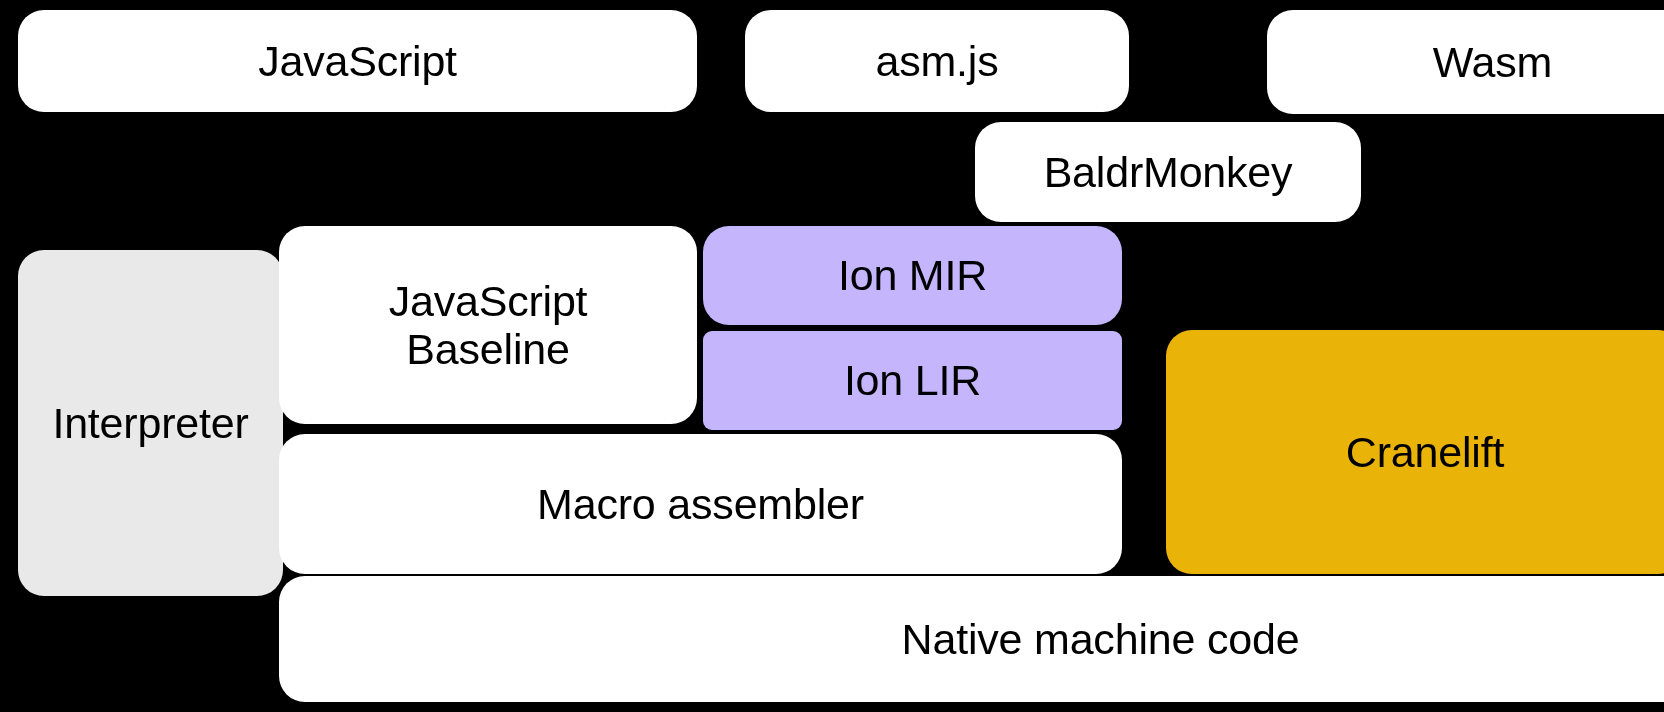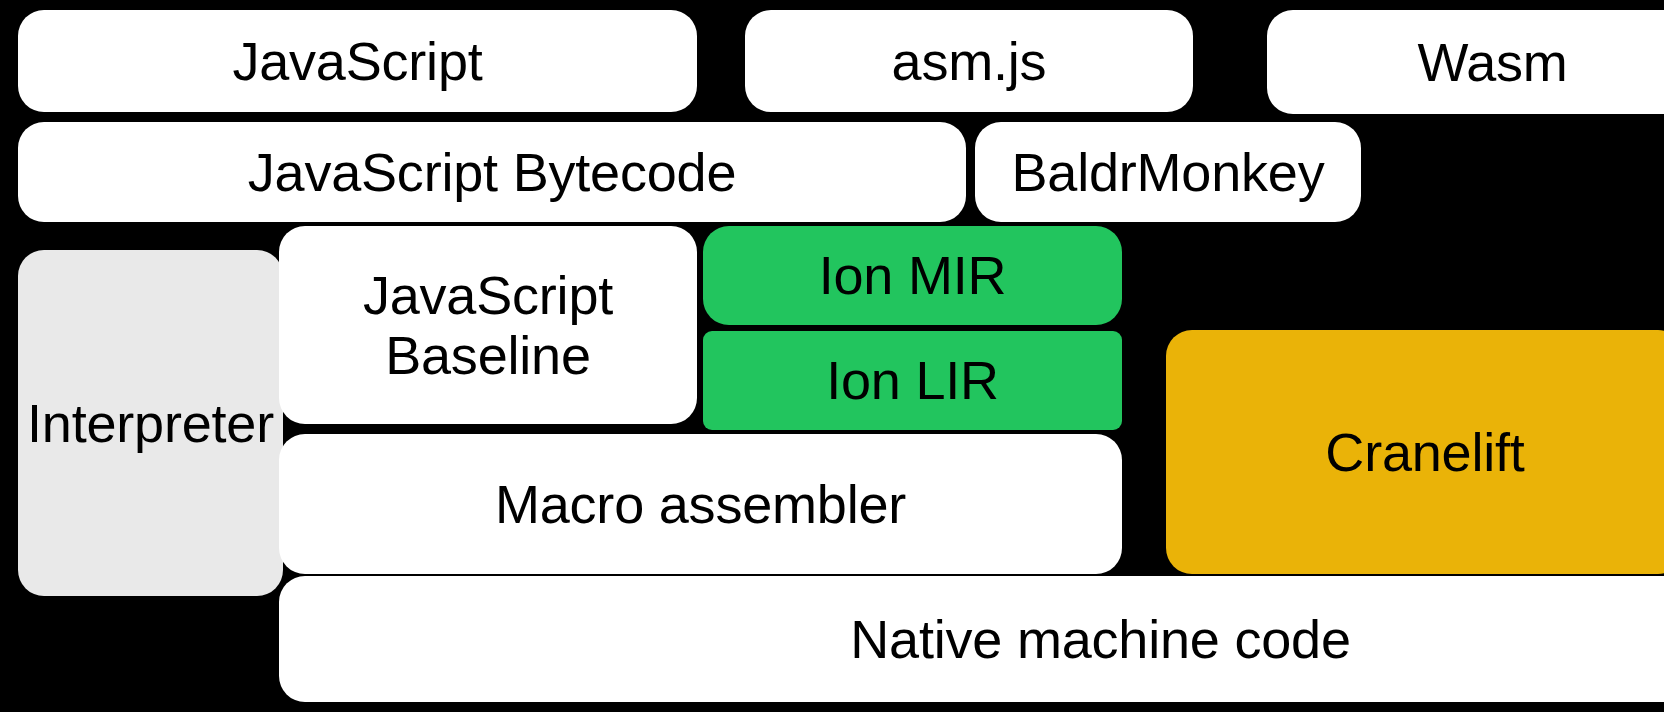--- a/index.html
+++ b/index.html
@@ -17,35 +17,35 @@
   }
   .node {
     position: absolute;
     box-sizing: border-box;
     display: flex;
     align-items: center;
     justify-content: center;
     text-align: center;
     border-radius: 26px;
     color: #000000;
-    font-size: 54px;
+    font-size: 43px;
     line-height: 1.12;
     font-weight: 400;
     letter-spacing: -0.2px;
     white-space: pre-line;
     user-select: none;
   }
   .fill-white   { background: #FFFFFF; }
   .fill-gray    { background: #E9E9E9; }
-  .fill-green   { background: #22c55e; }
+  .fill-green   { background: #c4b5fd; }
   .fill-pink    { background: #eab308; margin-left: 36px; }
 
   
   #n-javascript      { left: 18px;   top: 10px;  width: 679px;  height: 102px; }
-  #n-asmjs           { left: 745px;  top: 10px;  width: 448px;  height: 102px; }
+  #n-asmjs           { left: 745px;  top: 10px;  width: 384px;  height: 102px; }
   #n-wasm            { left: 1247px; top: 10px;  width: 451px;  height: 104px; margin-left: 20px; }
 
   
   #n-jsbytecode      { left: 18px;   top: 122px; width: 948px;  height: 100px; }
   #n-baldrmonkey     { left: 975px;  top: 122px; width: 386px;  height: 100px; }
 
   
   #n-interpreter     { left: 18px;   top: 226px; width: 265px;  height: 346px; margin-top: 24px; }
   #n-jsbaseline      { left: 279px;  top: 226px; width: 418px;  height: 198px; }
   #n-ionmir          { left: 703px;  top: 226px; width: 419px;  height: 99px;  }
@@ -60,21 +60,20 @@
 <body>
 
 <div id="stage">
 
   <div class="node fill-white" id="n-javascript">JavaScript</div>
 
   <div class="node fill-white" id="n-asmjs">asm.js</div>
 
   <div class="node fill-white" id="n-wasm">Wasm</div>
 
-  <div class="node fill-white" id="n-jsbytecode">JavaScript Bytecode</div>
 
   <div class="node fill-white" id="n-baldrmonkey">BaldrMonkey</div>
 
   <div class="node fill-gray" id="n-interpreter">Interpreter</div>
 
   <div class="node fill-white" id="n-jsbaseline">JavaScript
 Baseline</div>
 
   <div class="node fill-green" id="n-ionmir">Ion MIR</div>
 

